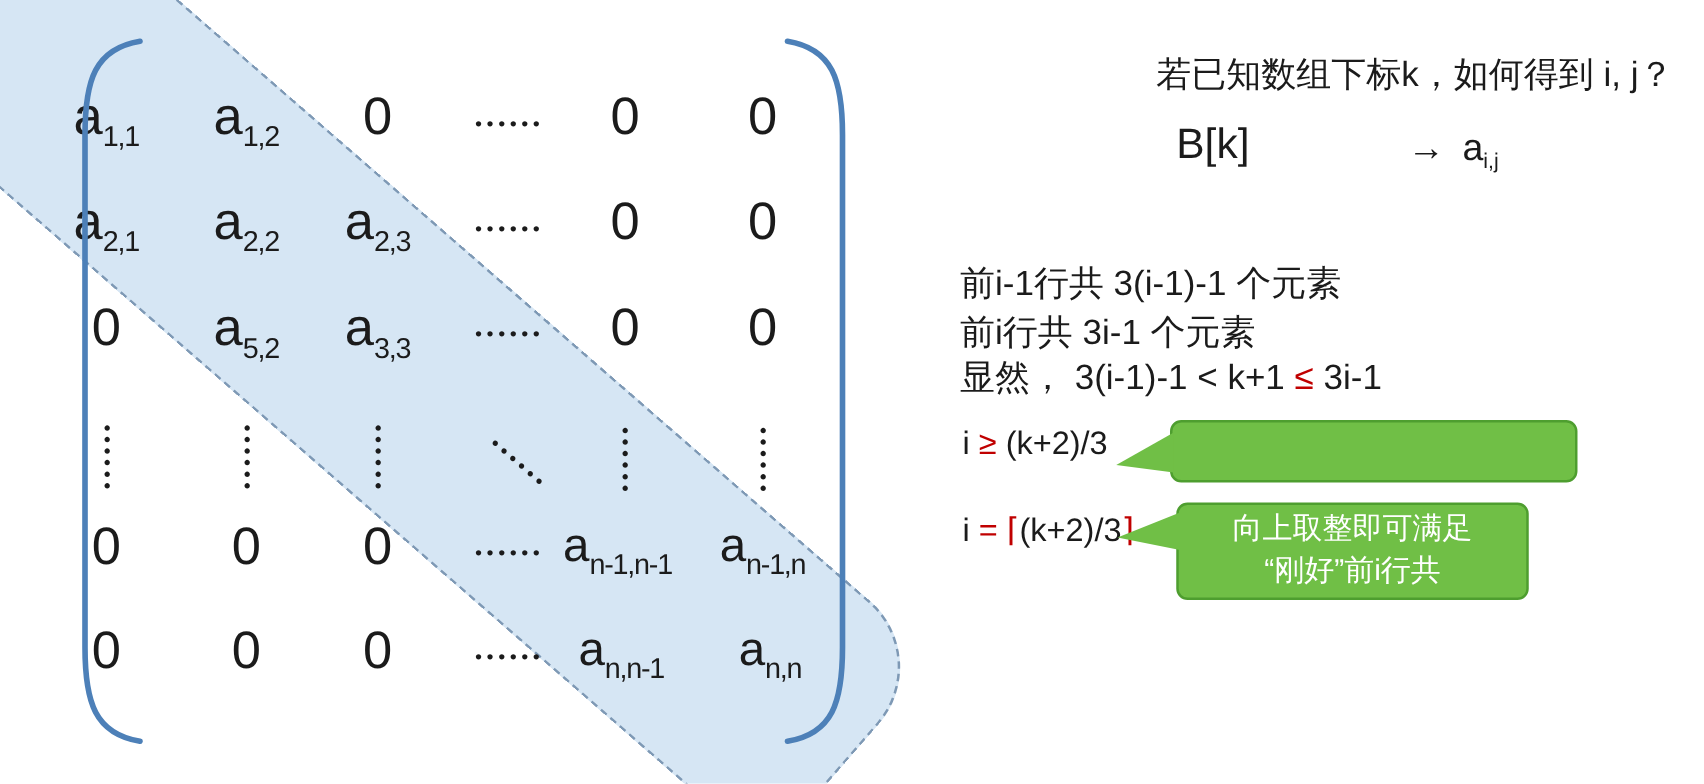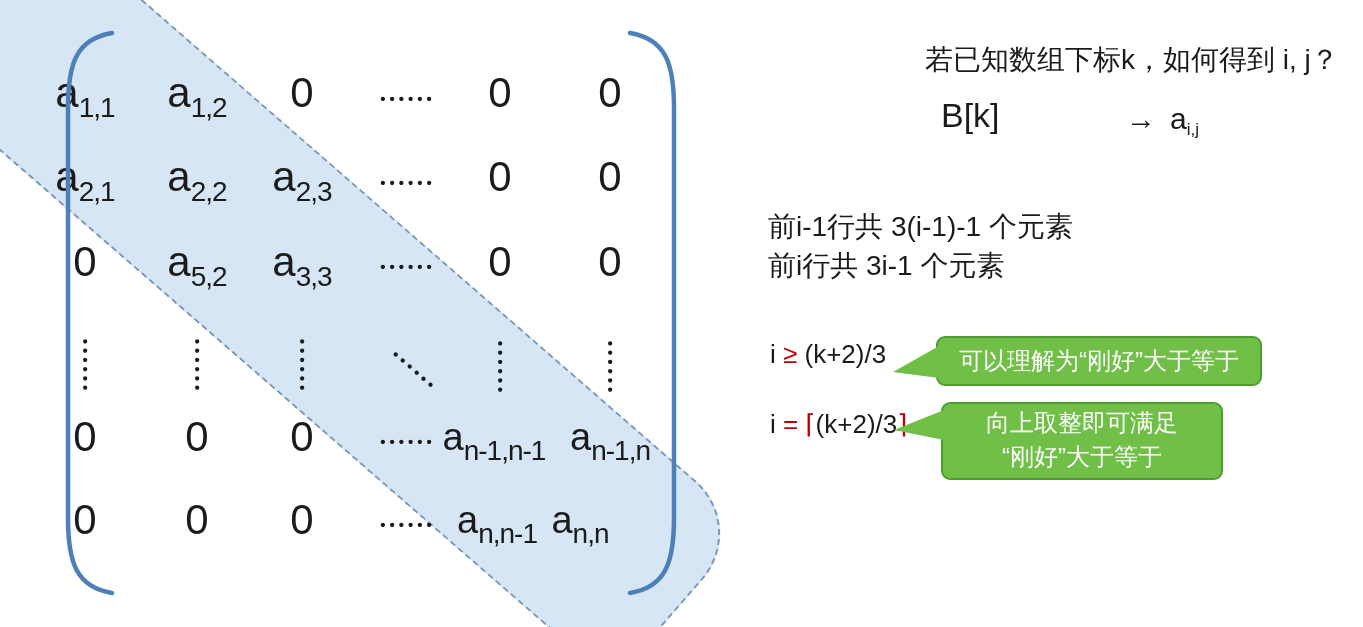--- a/index.html
+++ b/index.html
@@ -7,21 +7,21 @@
          font-family:"Liberation Sans","DejaVu Sans",sans-serif;color:#1b1b1b;}
 
   
   .matrix-area{position:absolute;left:0;top:0;width:740px;height:627px;}
   .band{position:absolute;left:-130px;top:198px;width:920px;height:204px;
         background:rgba(174,205,233,0.5);border:2px dashed #7e99b5;border-radius:70px;
         transform:rotate(41deg);z-index:1;}
   .brackets{position:absolute;left:0;top:0;z-index:3;pointer-events:none;}
   .mcell{position:absolute;transform:translate(-50%,-50%);white-space:nowrap;
          font-size:42px;line-height:1;z-index:2;}
-  .ms{font-size:28px;position:relative;top:10px;letter-spacing:-1px;}
+  .ms{font-size:23px;position:relative;top:10px;letter-spacing:-1px;}
   .hd,.vd,.dd{font-size:15px;letter-spacing:4px;font-weight:bold;display:inline-block;line-height:1;}
   .vd{transform:rotate(90deg);}
   .dd{transform:rotate(41deg);}
 
   
   .ptext{position:absolute;font-size:28px;line-height:1.25;white-space:nowrap;}
   .formula{position:absolute;font-size:26px;line-height:1.2;white-space:nowrap;}
   .red{color:#c00000;}
   .bk{font-size:34px;}
   .arrow{font-size:30px;font-weight:bold;}
@@ -84,40 +84,40 @@
     <div class="mcell" style="left:302px;top:437px"><span>0</span></div>
     <div class="mcell" style="left:408px;top:433px"><span class="hd">••••••</span></div>
     <div class="mcell" style="left:494px;top:437px;font-size:38px"><span>a</span><span class="ms">n-1,n-1</span></div>
     <div class="mcell" style="left:610px;top:437px;font-size:38px"><span>a</span><span class="ms">n-1,n</span></div>
 
     <div class="mcell" style="left:85px;top:520px"><span>0</span></div>
     <div class="mcell" style="left:197px;top:520px"><span>0</span></div>
     <div class="mcell" style="left:302px;top:520px"><span>0</span></div>
     <div class="mcell" style="left:408px;top:516px"><span class="hd">••••••</span></div>
     <div class="mcell" style="left:497px;top:520px;font-size:38px"><span>a</span><span class="ms">n,n-1</span></div>
-    <div class="mcell" style="left:580px;top:520px;font-size:38px"><span>a</span><span class="ms">n,n</span></div>
+    <div class="mcell" style="left:616px;top:520px;font-size:38px"><span>a</span><span class="ms">n,n</span></div>
   </div>
 
   <div class="ptext" style="left:925px;top:42px">若已知数组下标k，如何得到 i, j？</div>
 
   <div class="ptext bk" style="left:941px;top:94px">B[k]</div>
   <div class="ptext arrow" style="left:1126px;top:100px">→</div>
   <div class="ptext aij" style="left:1170px;top:100px"><span>a</span><span class="ms2">i,j</span></div>
 
   <div class="ptext" style="left:768px;top:209px">前i-1行共 3(i-1)-1 个元素</div>
   <div class="ptext" style="left:768px;top:248px">前i行共 3i-1 个元素</div>
+  <div class="ptext" style="left:768px;top:284px"><span>显然，  3(i-1)-1 &lt; k+1 </span><span class="red">≤</span><span> 3i-1</span></div>
 
   <div class="formula" style="left:770px;top:339px"><span>i </span><span class="red">≥</span><span> (k+2)/3</span></div>
 
   <div class="bubble bubble1">
     <div class="tail tail1"></div>
-    <span>可以理解为“刚好”大于等于</span>
   </div>
 
   <div class="formula" style="left:770px;top:409px"><span>i </span><span class="red">= </span><span class="red">⌈</span><span>(k+2)/3</span><span class="red">⌉</span></div>
 
   <div class="bubble bubble2">
     <div class="tail tail2"></div>
     <div>向上取整即可满足</div>
-    <div>“刚好”大于等于</div>
+    <div>“刚好”前i行共</div>
   </div>
 
 </div>
 
 </body></html>

